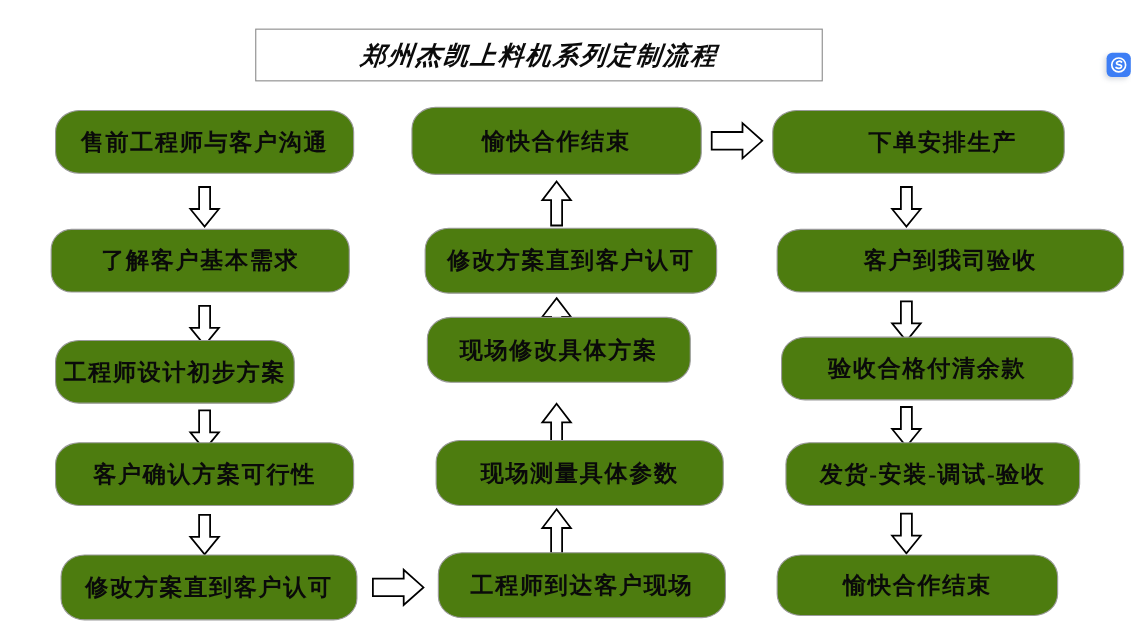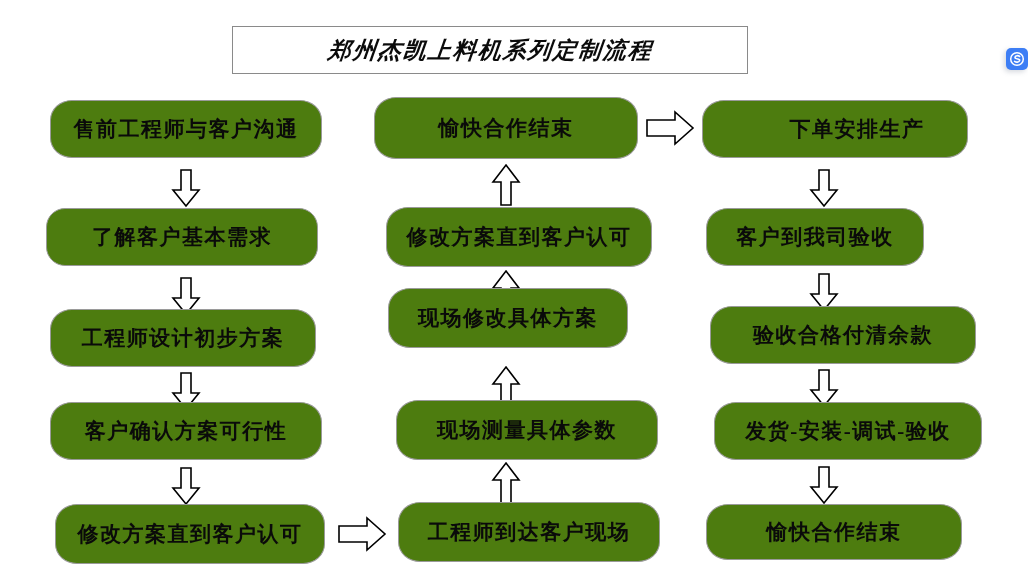--- a/index.html
+++ b/index.html
@@ -104,21 +104,21 @@
 <div class="flow-box" style="left:46px; top:208px; width:272px; height:58px;border-radius:19px;">
   <span class="box-label">了解客户基本需求</span>
 </div>
 
 <div class="arrow" style="left:168px; top:276px;">
   <svg width="36" height="40" viewBox="0 0 36 40">
     <polygon points="13,2 23,2 23,22 31,22 18,38 5,22 13,22" fill="#ffffff" stroke="#000000" stroke-width="1.6"></polygon>
   </svg>
 </div>
 
-<div class="flow-box" style="left:50px; top:309px; width:266px; height:58px;">
+<div class="flow-box" style="left:50px; top:309px; width:218px; height:58px;">
   <span class="box-label">工程师设计初步方案</span>
 </div>
 
 <div class="arrow" style="left:168px; top:371px;">
   <svg width="36" height="40" viewBox="0 0 36 40">
     <polygon points="13,2 23,2 23,22 31,22 18,38 5,22 13,22" fill="#ffffff" stroke="#000000" stroke-width="1.6"></polygon>
   </svg>
 </div>
 
 <div class="flow-box" style="left:50px; top:402px; width:272px; height:58px;">
@@ -194,21 +194,21 @@
 <div class="flow-box" style="left:702px; top:100px; width:266px; height:58px;padding-left:44px;">
   <span class="box-label">下单安排生产</span>
 </div>
 
 <div class="arrow" style="left:806px; top:168px;">
   <svg width="36" height="40" viewBox="0 0 36 40">
     <polygon points="13,2 23,2 23,22 31,22 18,38 5,22 13,22" fill="#ffffff" stroke="#000000" stroke-width="1.6"></polygon>
   </svg>
 </div>
 
-<div class="flow-box" style="left:706px; top:208px; width:218px; height:58px;">
+<div class="flow-box" style="left:706px; top:208px; width:316px; height:58px;">
   <span class="box-label">客户到我司验收</span>
 </div>
 
 <div class="arrow" style="left:806px; top:272px;">
   <svg width="36" height="40" viewBox="0 0 36 40">
     <polygon points="13,2 23,2 23,22 31,22 18,38 5,22 13,22" fill="#ffffff" stroke="#000000" stroke-width="1.6"></polygon>
   </svg>
 </div>
 
 <div class="flow-box" style="left:710px; top:306px; width:266px; height:58px;">

